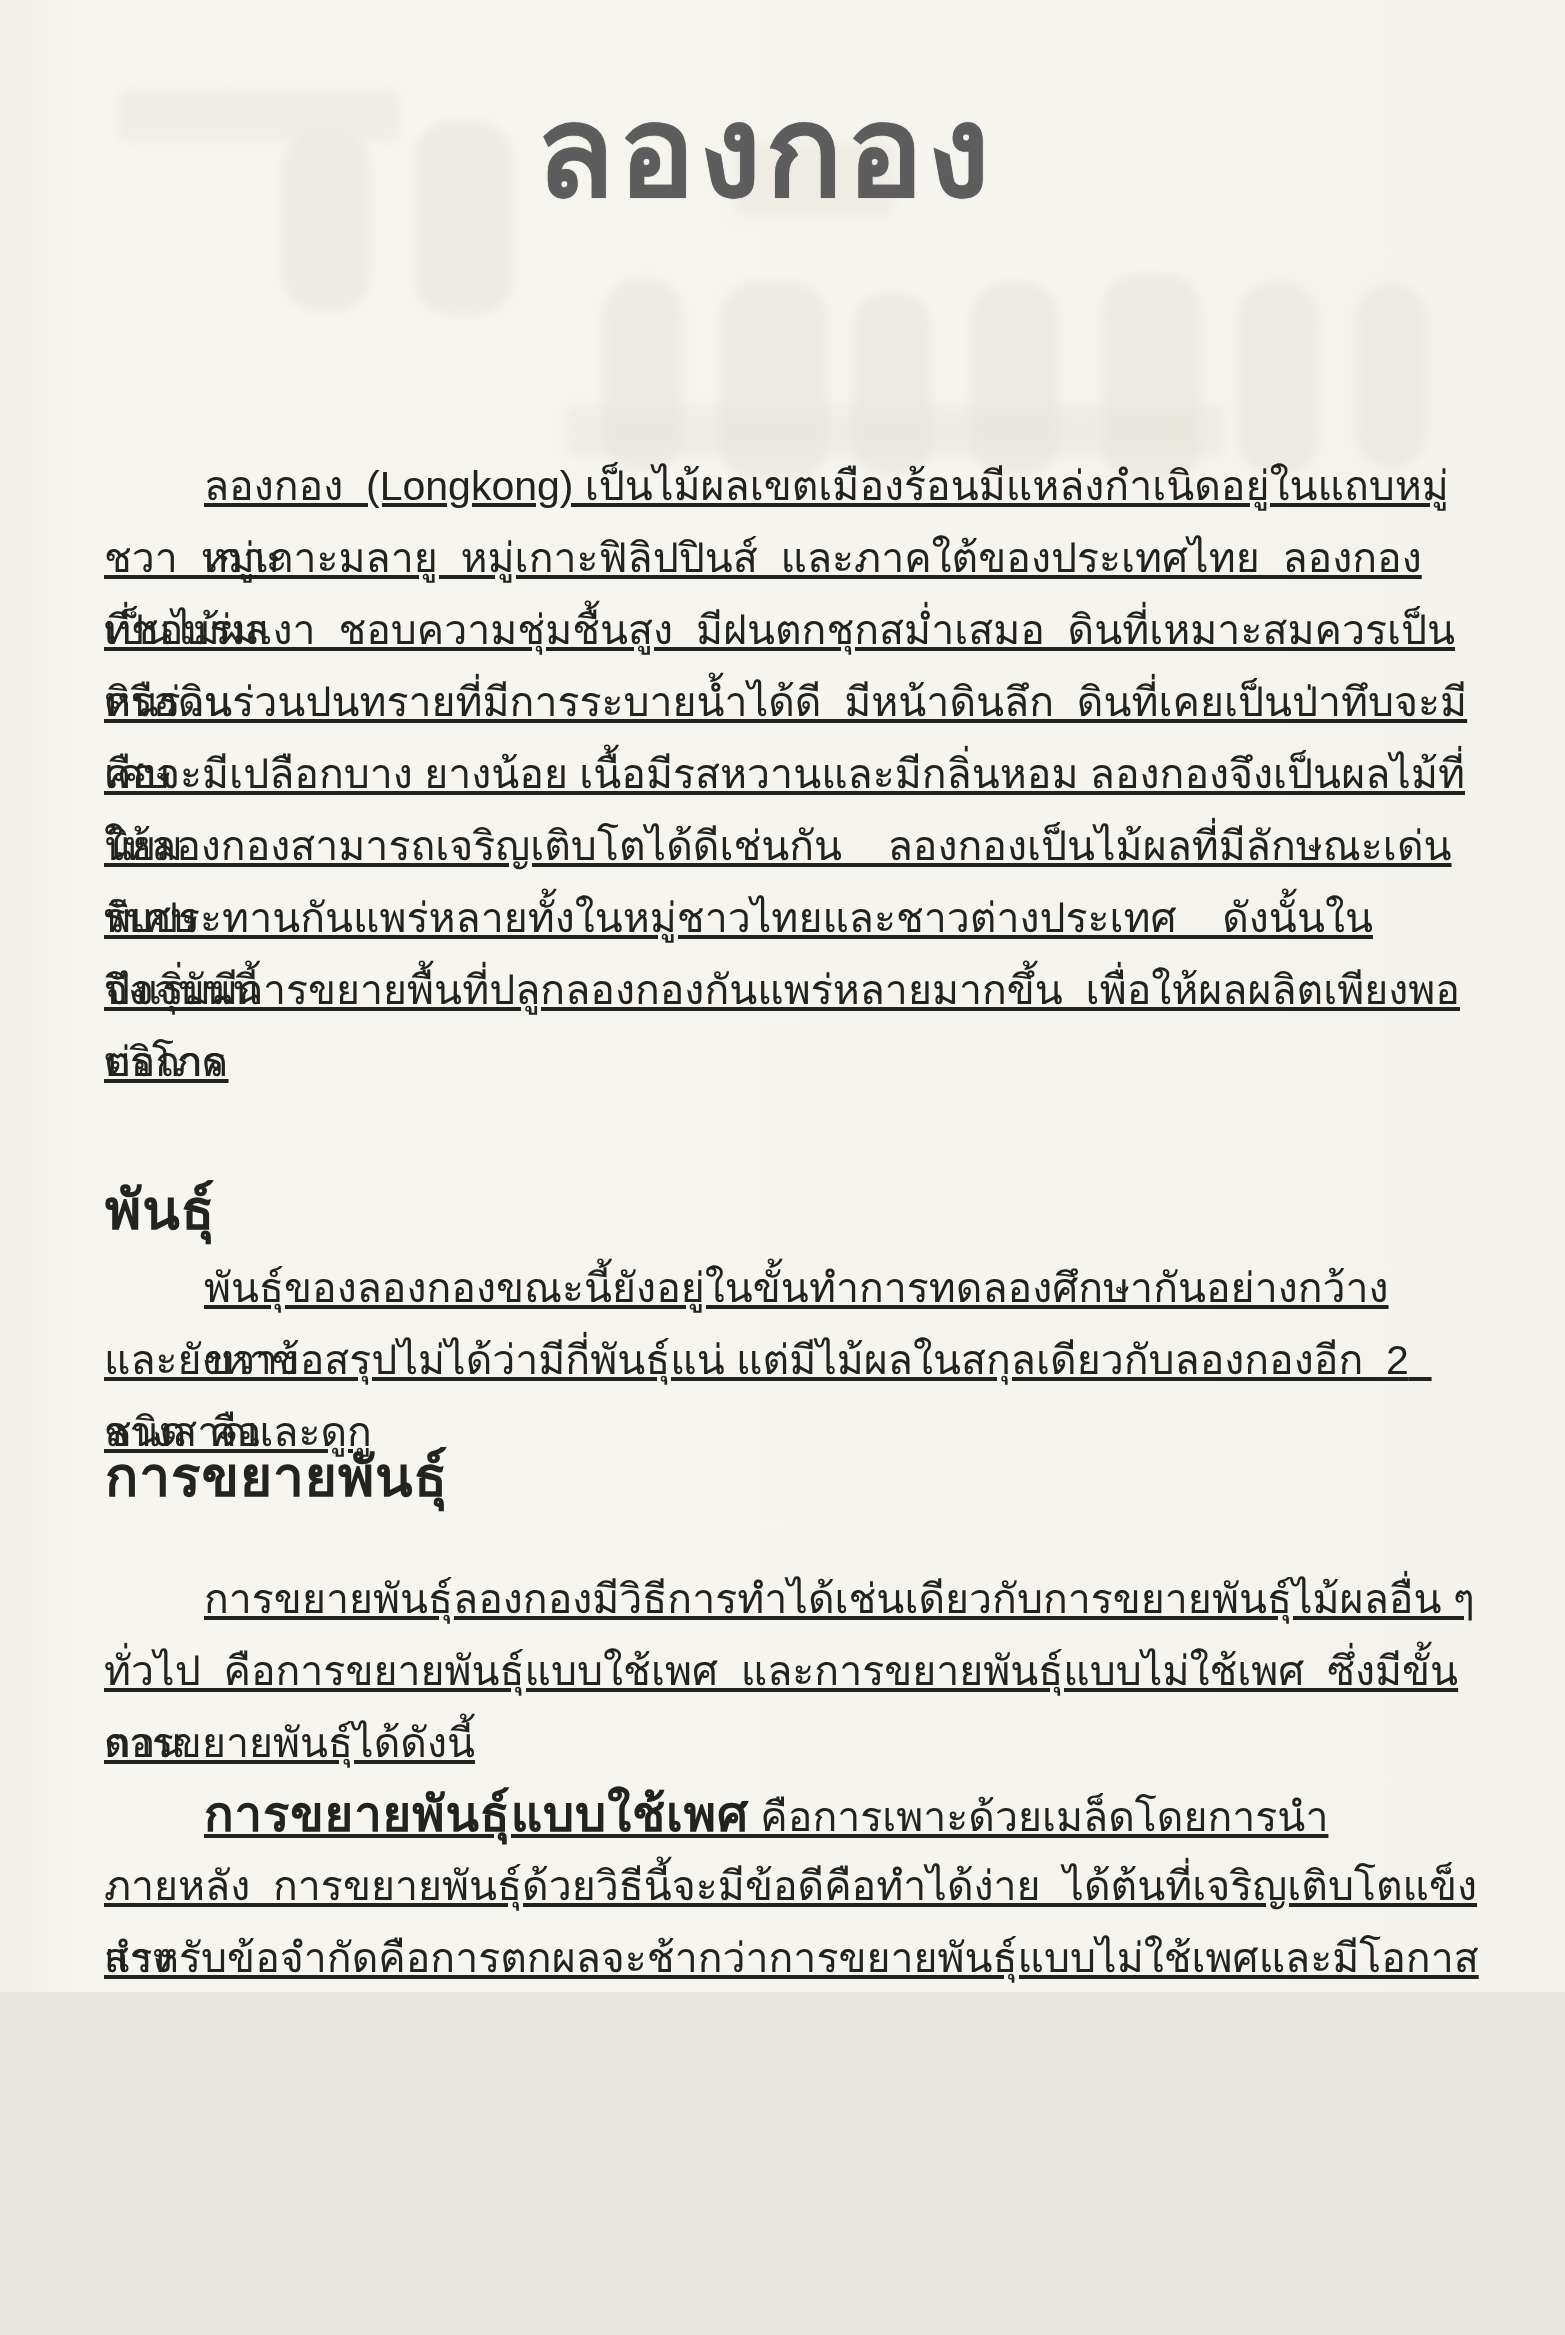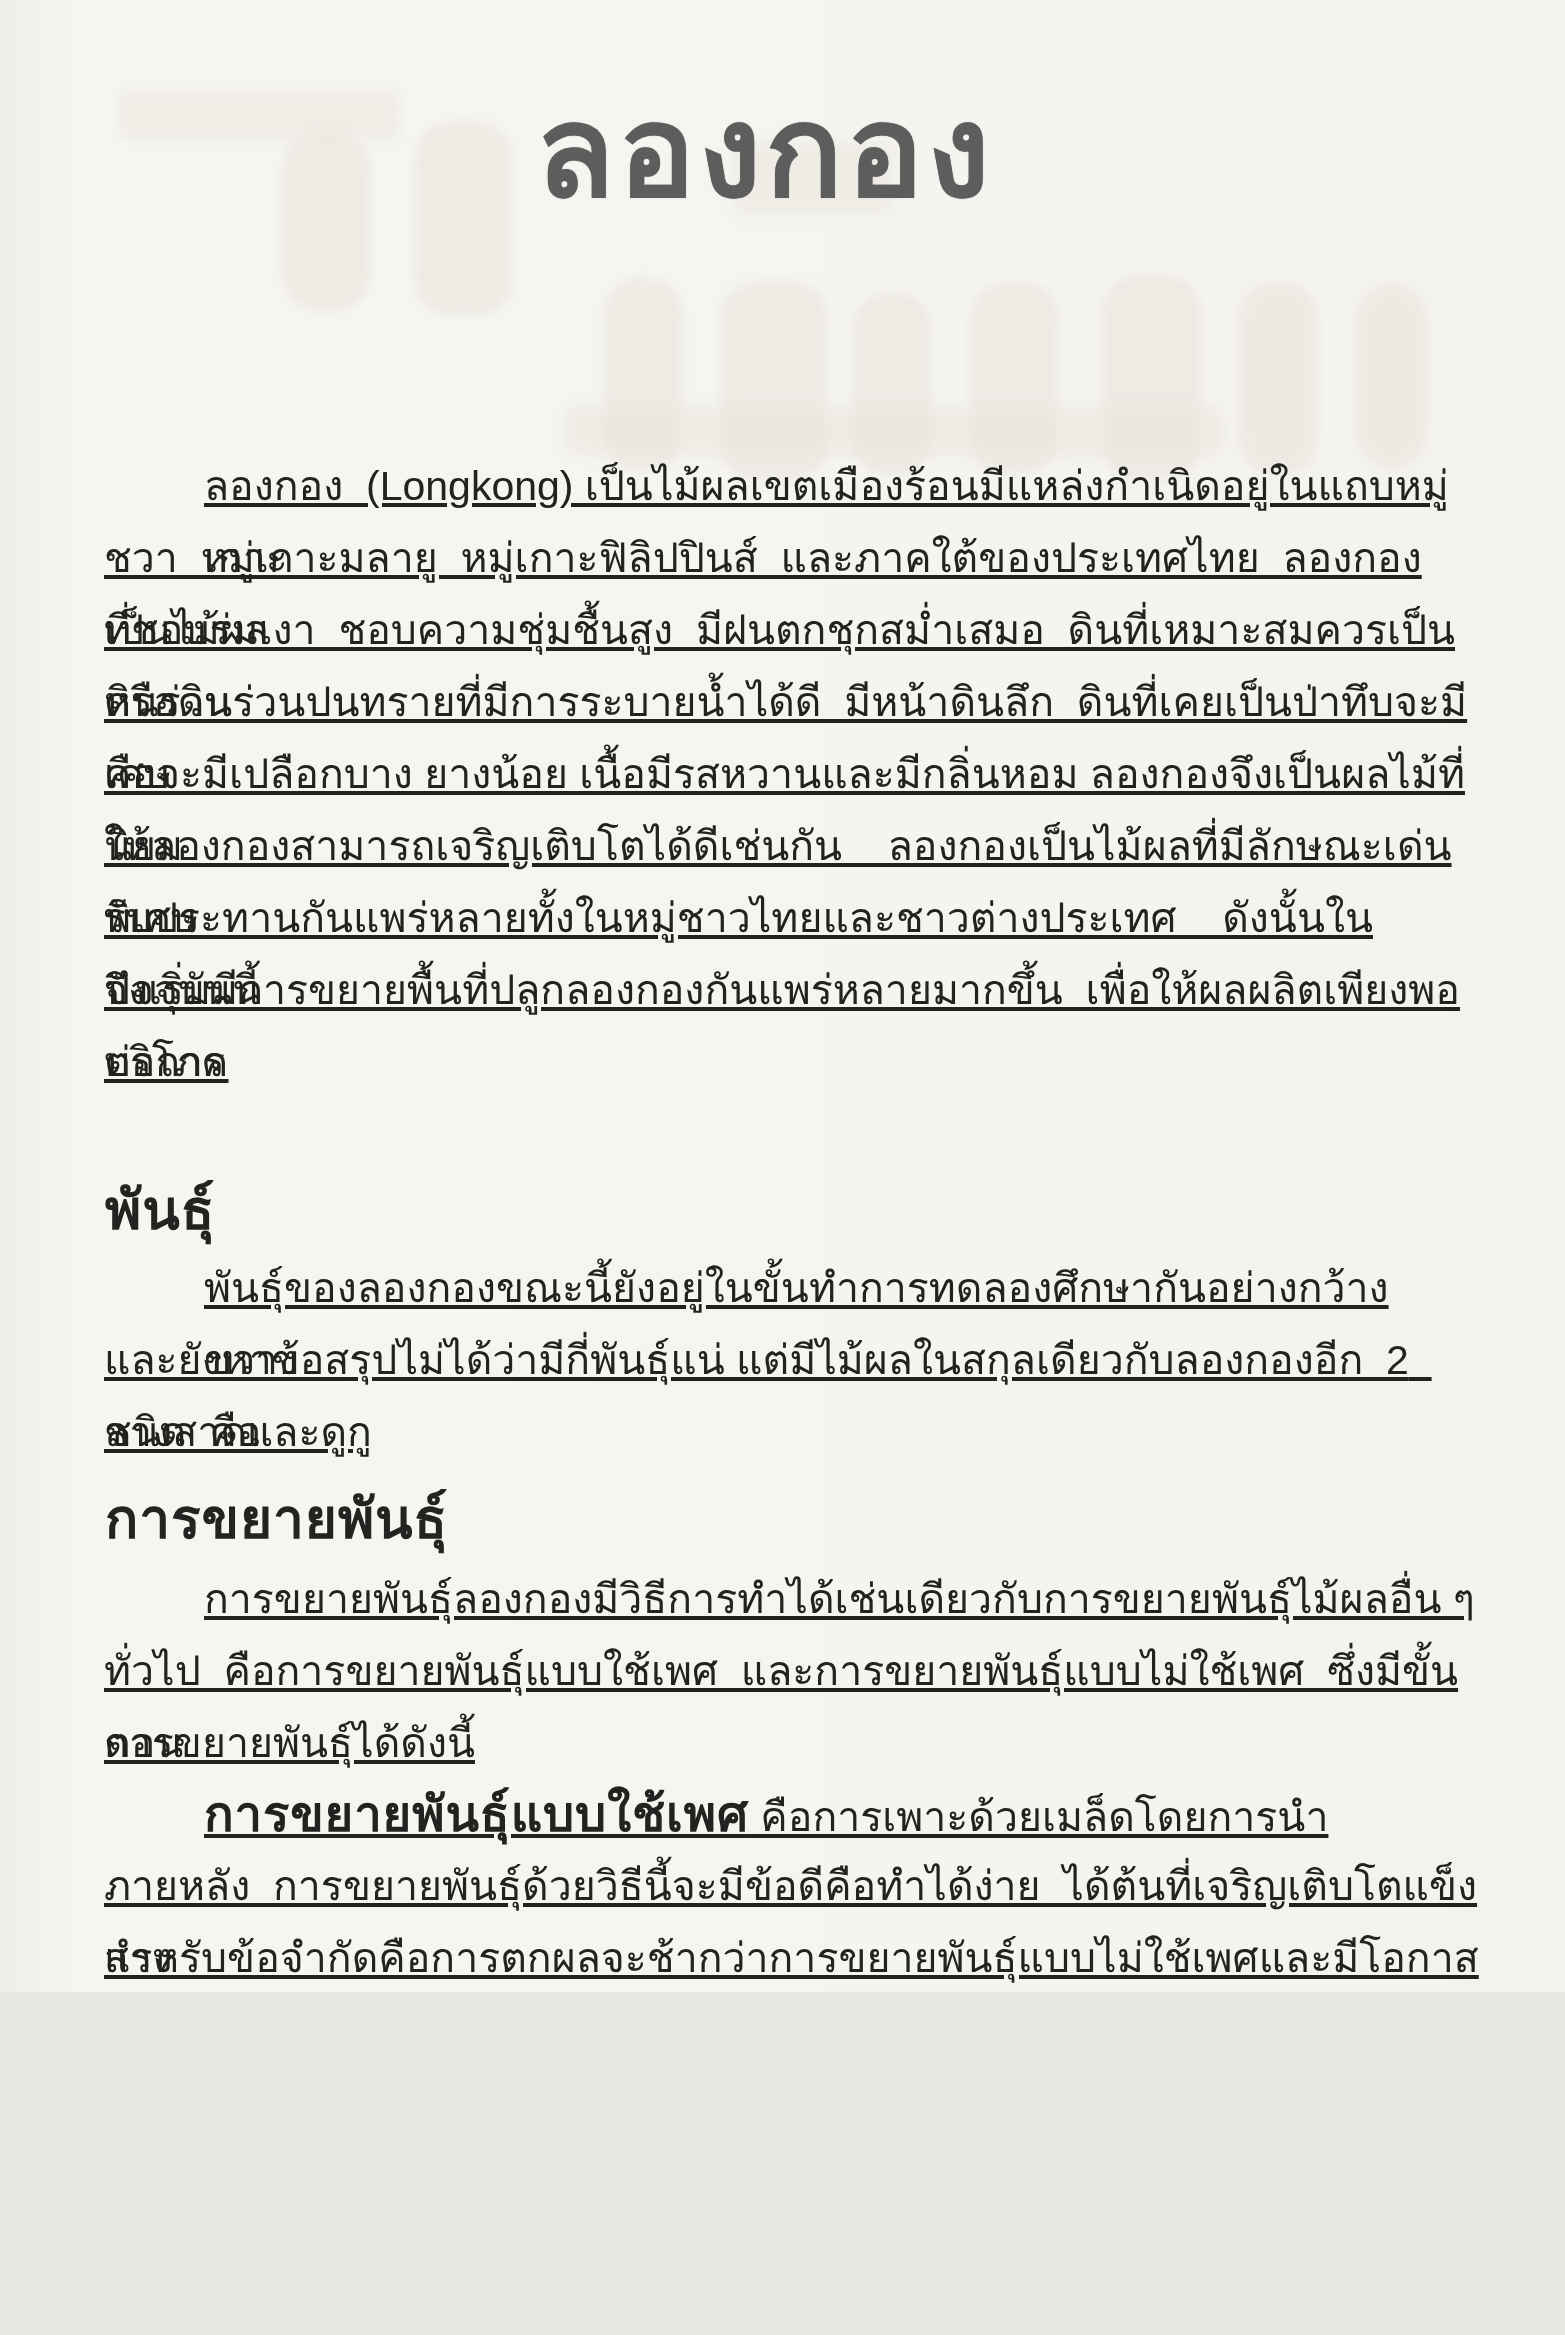--- a/index.html
+++ b/index.html
@@ -106,21 +106,21 @@
     <div class="line">บริโภค</div>
   </div>
 
   <h2 class="heading" style="top:1166px;">พันธุ์</h2>
   <div class="textblock" style="top:1252px;">
     <div class="line indent">พันธุ์ของลองกองขณะนี้ยังอยู่ในขั้นทำการทดลองศึกษากันอย่างกว้างขวาง</div>
     <div class="line">และยังหาข้อสรุปไม่ได้ว่ามีกี่พันธุ์แน่ แต่มีไม้ผลในสกุลเดียวกับลองกองอีก  2  ชนิด  คือ</div>
     <div class="line">ลางสาดและดูกู</div>
   </div>
 
-  <h2 class="heading" style="top:1475px;">การขยายพันธุ์</h2>
+  <h2 class="heading" style="top:1433px;">การขยายพันธุ์</h2>
   <div class="textblock" style="top:1563px;">
     <div class="line indent">การขยายพันธุ์ลองกองมีวิธีการทำได้เช่นเดียวกับการขยายพันธุ์ไม้ผลอื่น ๆ</div>
     <div class="line">ทั่วไป  คือการขยายพันธุ์แบบใช้เพศ  และการขยายพันธุ์แบบไม่ใช้เพศ  ซึ่งมีขั้นตอน</div>
     <div class="line">การขยายพันธุ์ได้ดังนี้</div>
   </div>
 
   <div class="textblock" style="top:1778px;">
     <div class="line indent"><span class="lead-bold">การขยายพันธุ์แบบใช้เพศ</span><span> คือการเพาะด้วยเมล็ดโดยการนำ</span></div>
     <div class="line">ภายหลัง  การขยายพันธุ์ด้วยวิธีนี้จะมีข้อดีคือทำได้ง่าย  ได้ต้นที่เจริญเติบโตแข็งแรง</div>
     <div class="line">สำหรับข้อจำกัดคือการตกผลจะช้ากว่าการขยายพันธุ์แบบไม่ใช้เพศและมีโอกาสกลาย</div>

